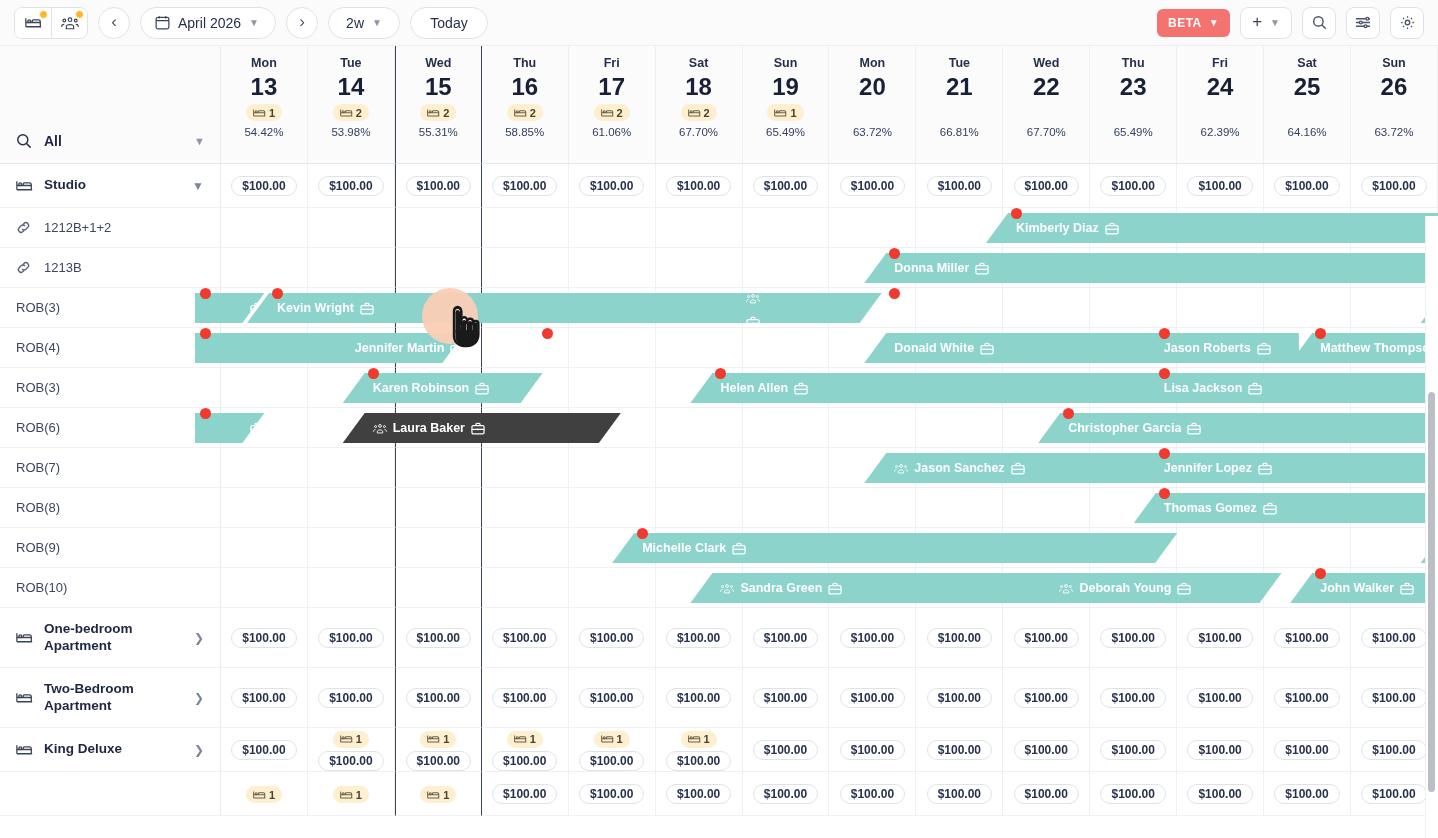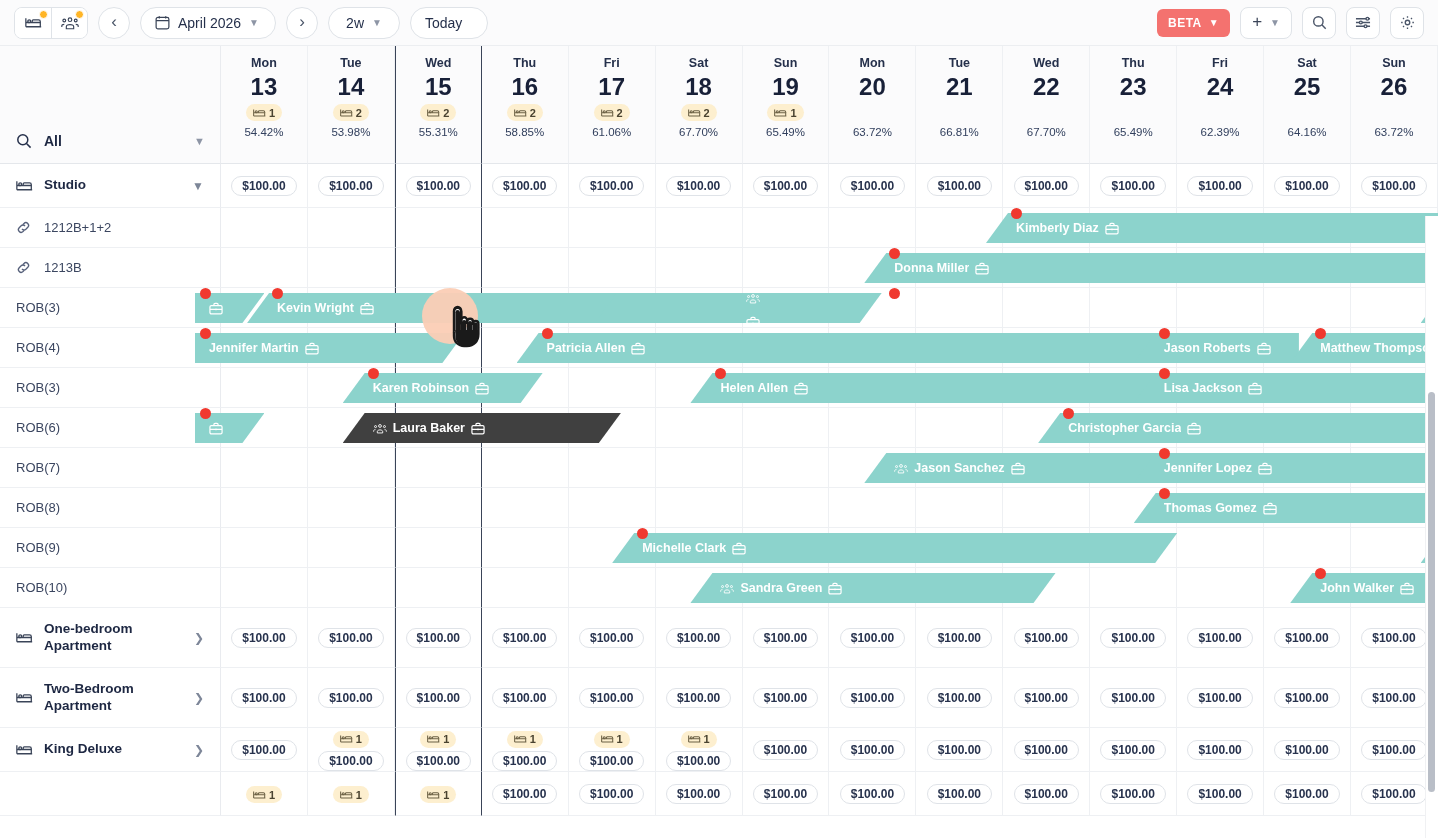--- a/index.html
+++ b/index.html
@@ -41,21 +41,21 @@
     background:#fff; display:flex;align-items:center;justify-content:center;
     cursor:pointer; color:#4a5568; font-size:13px;
     padding:0 10px;
   }
   .pill{
     height:32px; border:1px solid #dfe3e8; border-radius:16px; background:#fff;
     display:flex;align-items:center; gap:8px; padding:0 14px; cursor:pointer;
     font-size:14px; color:#25304b; font-weight:500;
   }
   .pill.wide{ min-width:136px; }
-  .pill.today{ justify-content:flex-start; min-width:78px; }
+  .pill.today{ justify-content:center; min-width:78px; }
   .chev{ font-size:10px; color:#8d95a5; }
 
   .sq-btn{
     width:34px;height:32px; border:1px solid #dfe3e8; border-radius:8px; background:#fff;
     display:flex;align-items:center;justify-content:center; cursor:pointer; color:#4a5568;
   }
   .beta{
     height:28px; background:#F4726F; color:#fff; border-radius:6px;
     display:flex;align-items:center;gap:7px; padding:0 11px;
     font-size:12px; font-weight:700; letter-spacing:.5px; cursor:pointer;
@@ -136,21 +136,21 @@
     background:#8CD3CC;
     display:flex; align-items:center;
     color:#fff; font-size:12.5px; font-weight:600;
     pointer-events:auto; cursor:pointer;
     white-space:nowrap;
     padding-left:14px;
     gap:6px;
   }
   .bar.sel{ background:#404040; }
   .bar.slantL{ clip-path: polygon(22px 0,100% 0,100% 100%, 0 100%); padding-left:30px;}
-  .bar.slantR{ clip-path: polygon(0 0,100% 0,calc(100% - 22px) 100%, 0 100%); }
+  .bar.slantR{ clip-path: polygon(0 0,100% 0,calc(100% - 22px) 100%, 0 100%); justify-content: flex-end; }
   .bar.slantLR{ clip-path: polygon(22px 0,100% 0,calc(100% - 22px) 100%, 0 100%); padding-left:30px;}
   .reddot{
     position:absolute; width:11px;height:11px;border-radius:50%;
     background:#F0392F; z-index:5; pointer-events:none;
   }
   .bar .bname{ overflow:hidden; }
   .bar .bico{ display:flex; }
 
   
   #vscroll{
@@ -1036,29 +1036,20 @@
       <div class="bar slantR" style="left: -26.079px; width: 269.483px; top: 287px;">
         <span class="bname">Jennifer Martin</span>
         <span class="bico">
           <svg width="14" height="13" viewBox="0 0 16 15" fill="none" stroke="#fff" stroke-width="1.4">
             <rect x="1" y="4.2" width="14" height="9.6" rx="1.6"></rect>
             <path d="M5.6 4.2V2.9c0-.7.6-1.3 1.3-1.3h2.2c.7 0 1.3.6 1.3 1.3v1.3M1 8.4h14M8 7.4v2"></path>
           </svg>
         </span>
       </div>
       <div class="reddot" style="left: -21.079px; top: 282px;"></div>
-      <div class="bar slantL" style="left: 295.562px; width: 486.808px; top: 287px;">
-        <span class="bname">Patricia Allen</span>
-        <span class="bico">
-          <svg width="14" height="13" viewBox="0 0 16 15" fill="none" stroke="#fff" stroke-width="1.4">
-            <rect x="1" y="4.2" width="14" height="9.6" rx="1.6"></rect>
-            <path d="M5.6 4.2V2.9c0-.7.6-1.3 1.3-1.3h2.2c.7 0 1.3.6 1.3 1.3v1.3M1 8.4h14M8 7.4v2"></path>
-          </svg>
-        </span>
-      </div>
       <div class="reddot" style="left: 320.562px; top: 282px;"></div>
       <div class="bar slantL" style="left: 912.765px; width: 165.167px; top: 287px;">
         <span class="bname">Jason Roberts</span>
         <span class="bico">
           <svg width="14" height="13" viewBox="0 0 16 15" fill="none" stroke="#fff" stroke-width="1.4">
             <rect x="1" y="4.2" width="14" height="9.6" rx="1.6"></rect>
             <path d="M5.6 4.2V2.9c0-.7.6-1.3 1.3-1.3h2.2c.7 0 1.3.6 1.3 1.3v1.3M1 8.4h14M8 7.4v2"></path>
           </svg>
         </span>
       </div>
@@ -1187,20 +1178,38 @@
         <span class="bico">
           <svg width="14" height="11" viewBox="0 0 22 16" fill="none" stroke="#fff" stroke-width="1.4">
             <circle cx="11" cy="4" r="2.2"></circle>
             <circle cx="4" cy="5" r="1.6"></circle>
             <circle cx="18" cy="5" r="1.6"></circle>
             <path d="M6.8 15v-2.4c0-1.3 1.9-2.4 4.2-2.4s4.2 1.1 4.2 2.4V15z"></path>
             <path d="M1 13v-1.5c0-.9 1.2-1.7 2.9-1.7M21 13v-1.5c0-.9-1.2-1.7-2.9-1.7"></path>
           </svg>
         </span>
         <span class="bname">Sandra Green</span>
+        <span class="bico">
+          <svg width="14" height="13" viewBox="0 0 16 15" fill="none" stroke="#fff" stroke-width="1.4">
+            <rect x="1" y="4.2" width="14" height="9.6" rx="1.6"></rect>
+            <path d="M5.6 4.2V2.9c0-.7.6-1.3 1.3-1.3h2.2c.7 0 1.3.6 1.3 1.3v1.3M1 8.4h14M8 7.4v2"></path>
+          </svg>
+        </span>
+      </div>
+      <div class="bar slantLR" style="left: 808.449px; width: 252.097px; top: 527px;">
+        <span class="bico">
+          <svg width="14" height="11" viewBox="0 0 22 16" fill="none" stroke="#fff" stroke-width="1.4">
+            <circle cx="11" cy="4" r="2.2"></circle>
+            <circle cx="4" cy="5" r="1.6"></circle>
+            <circle cx="18" cy="5" r="1.6"></circle>
+            <path d="M6.8 15v-2.4c0-1.3 1.9-2.4 4.2-2.4s4.2 1.1 4.2 2.4V15z"></path>
+            <path d="M1 13v-1.5c0-.9 1.2-1.7 2.9-1.7M21 13v-1.5c0-.9-1.2-1.7-2.9-1.7"></path>
+          </svg>
+        </span>
+        <span class="bname">Deborah Young</span>
         <span class="bico">
           <svg width="14" height="13" viewBox="0 0 16 15" fill="none" stroke="#fff" stroke-width="1.4">
             <rect x="1" y="4.2" width="14" height="9.6" rx="1.6"></rect>
             <path d="M5.6 4.2V2.9c0-.7.6-1.3 1.3-1.3h2.2c.7 0 1.3.6 1.3 1.3v1.3M1 8.4h14M8 7.4v2"></path>
           </svg>
         </span>
       </div>
       <div class="bar slantL" style="left: 1069.24px; width: 173.86px; top: 527px;">
         <span class="bname">John Walker</span>
         <span class="bico">

